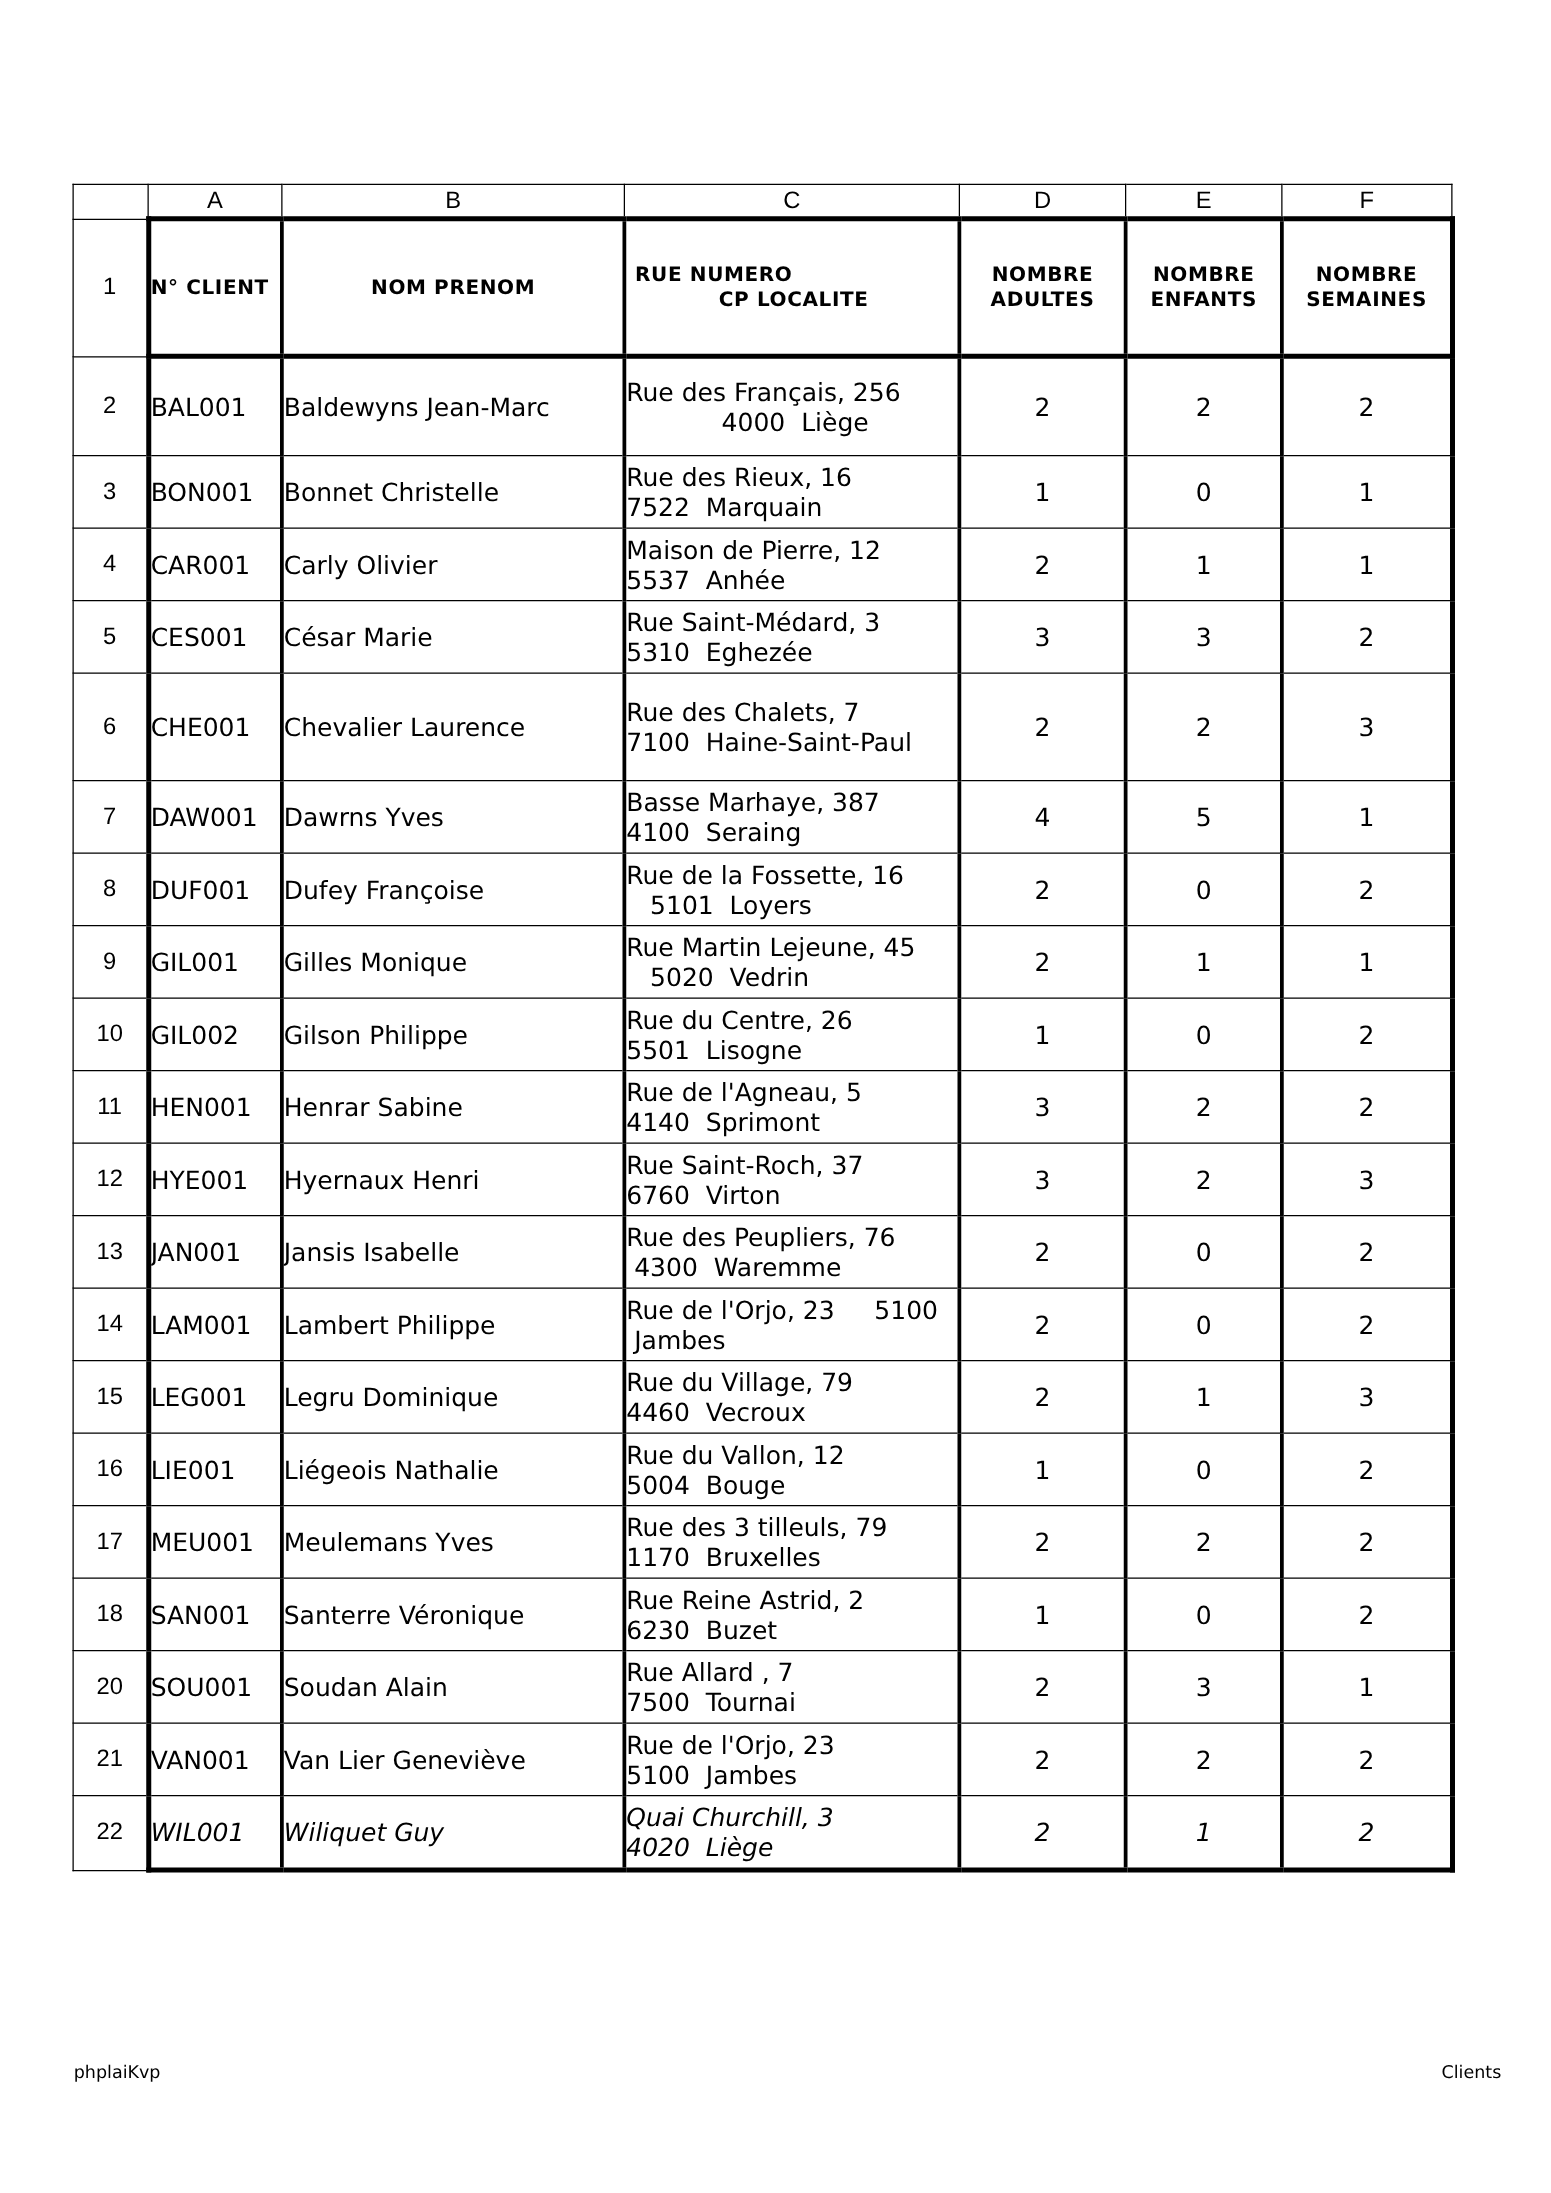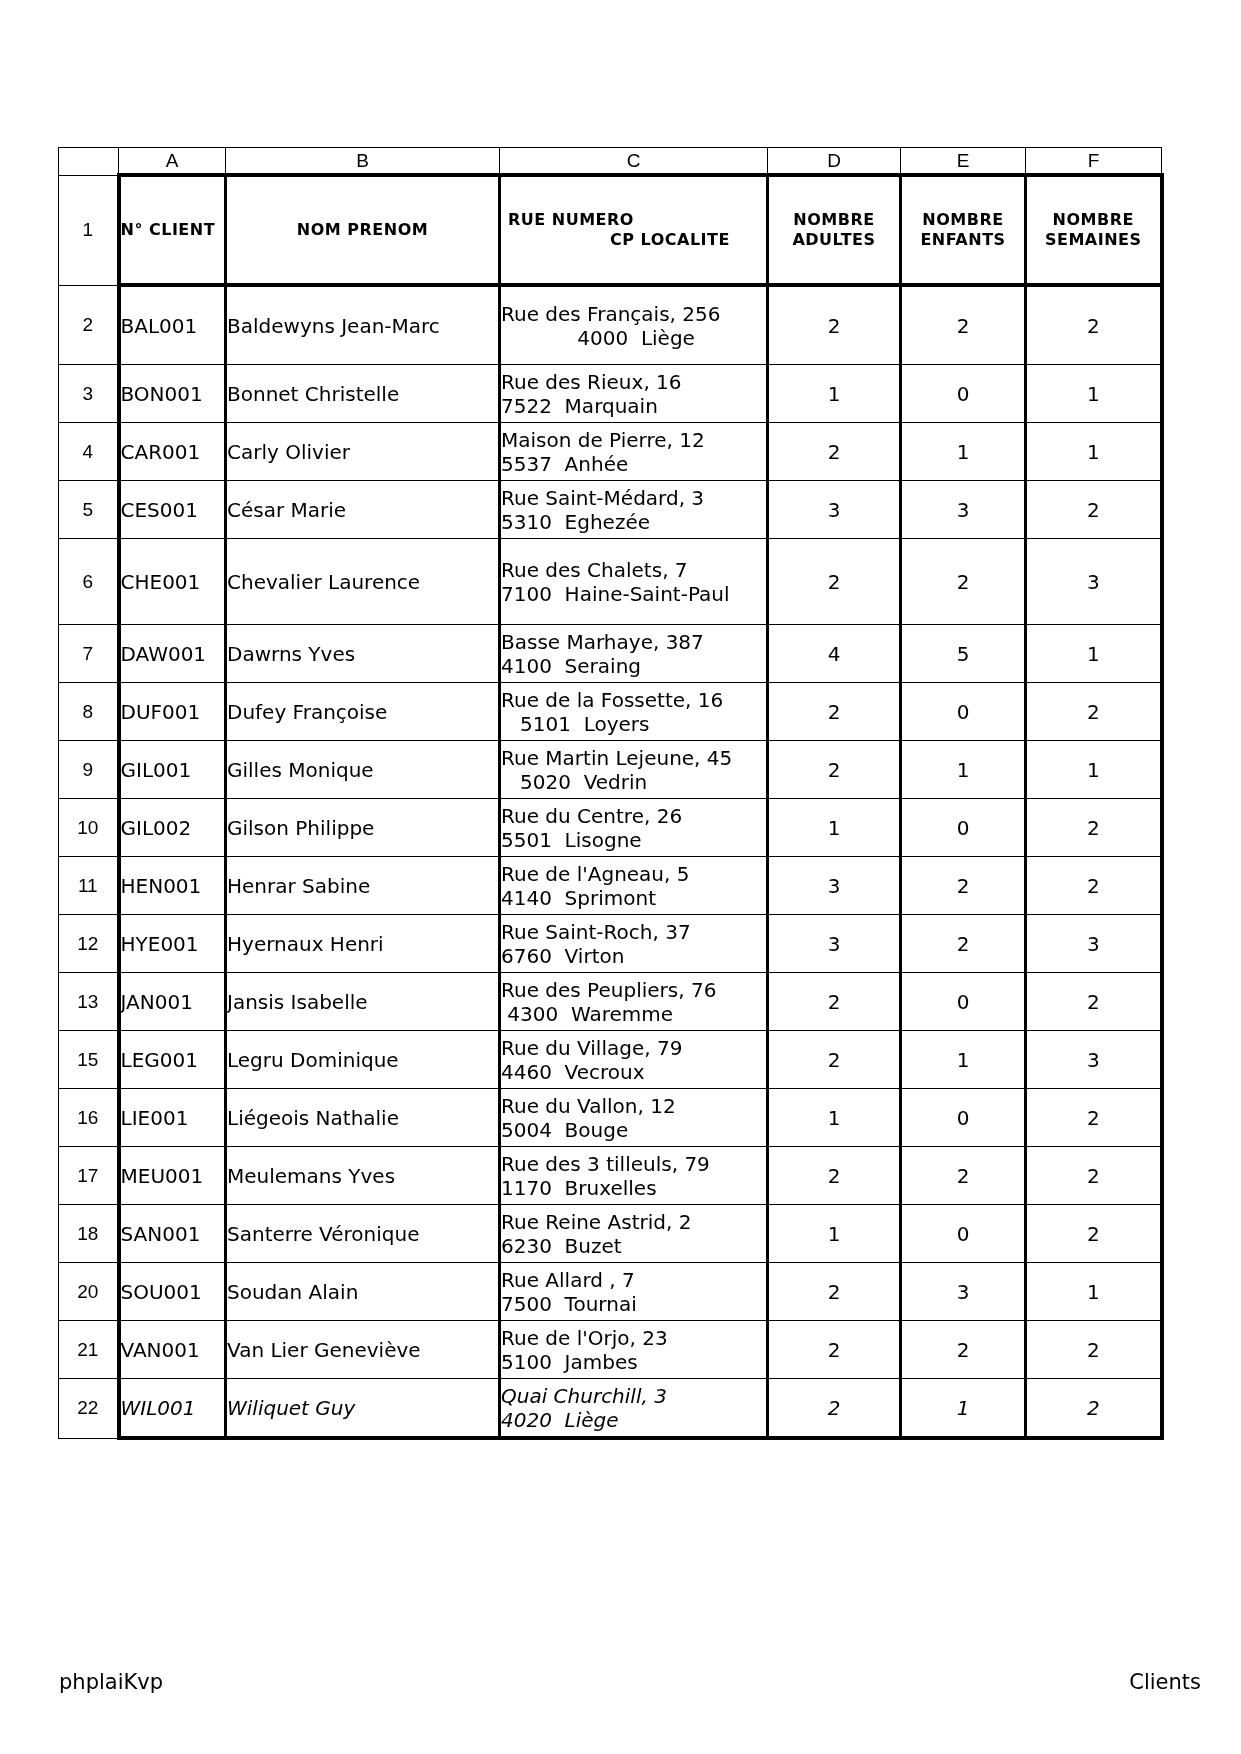--- a/index.html
+++ b/index.html
@@ -25,33 +25,33 @@
   tr.hdr td { height: 106px; }
   tr.r-tall2 td { height: 77px; }
   tr.r-tall6 td { height: 85px; }
   tr.r td { height: 57px; }
 
   td.idx { text-align: center; font-family: "Liberation Sans", sans-serif; font-size: 19px; }
   td.h { font-weight: bold; font-size: 16px; text-align: center; line-height: 20px; letter-spacing: 0.5px; }
   td.h.left { text-align: left; padding-left: 3px; }
   td.h.addr-h { text-align: left; }
   .addr-h .l1 { display: block; padding-left: 7px; }
-  .addr-h .l2 { display: block; padding-left: 109px; }
+  .addr-h .l2 { display: block; padding-left: 74px; }
   td.txt { font-size: 20px; padding-left: 2px; white-space: nowrap; }
   td.addr { font-size: 20px; line-height: 24px; padding-left: 2px; white-space: pre; }
   td.num { font-size: 20px; text-align: center; }
 
   
   #sheet td.thickL { border-left: 4px solid #000; }
   #sheet td.thickR { border-right: 4px solid #000; }
   #sheet tr.hdr td.dat { border-top: 4px solid #000; border-bottom: 4px solid #000; }
   #sheet tr.last td.dat { border-bottom: 4px solid #000; font-style: italic; }
   #sheet td.vb { border-right: 3px solid #000; }
 
-  .footer { position: absolute; top: 1650px; font-size: 21px; margin-top: 20px; }
+  .footer { position: absolute; top: 1650px; font-size: 14px; }
   .footer.left { left: 59px; }
   .footer.right { right: 40px; }
 </style>
 </head>
 <body>
 
 <table id="sheet">
   <colgroup>
     <col class="c-idx">
       <col class="c-a">
@@ -197,20 +197,30 @@
         <td class="idx">13</td>
         <td class="txt dat thickL vb">JAN001</td>
         <td class="txt dat vb">Jansis Isabelle</td>
         <td class="addr dat vb">Rue des Peupliers, 76
  4300  Waremme</td>
         <td class="num dat vb">2</td>
         <td class="num dat vb">0</td>
         <td class="num dat thickR">2</td>
       </tr>
       <tr class="r">
+        <td class="idx">14</td>
+        <td class="txt dat thickL vb">LAM001</td>
+        <td class="txt dat vb">Lambert Philippe</td>
+        <td class="addr dat vb">Rue de l'Orjo, 23     5100
+ Jambes</td>
+        <td class="num dat vb">2</td>
+        <td class="num dat vb">0</td>
+        <td class="num dat thickR">2</td>
+      </tr>
+      <tr class="r">
         <td class="idx">15</td>
         <td class="txt dat thickL vb">LEG001</td>
         <td class="txt dat vb">Legru Dominique</td>
         <td class="addr dat vb">Rue du Village, 79
 4460  Vecroux</td>
         <td class="num dat vb">2</td>
         <td class="num dat vb">1</td>
         <td class="num dat thickR">3</td>
       </tr>
       <tr class="r">

